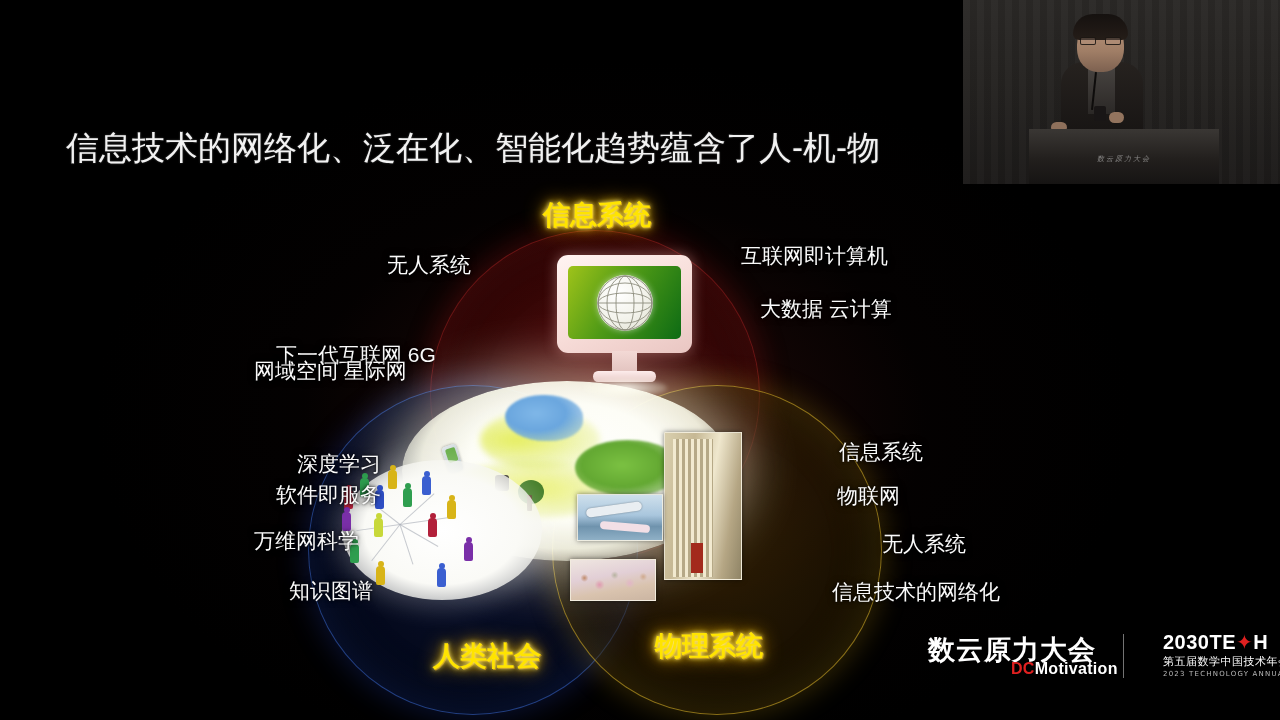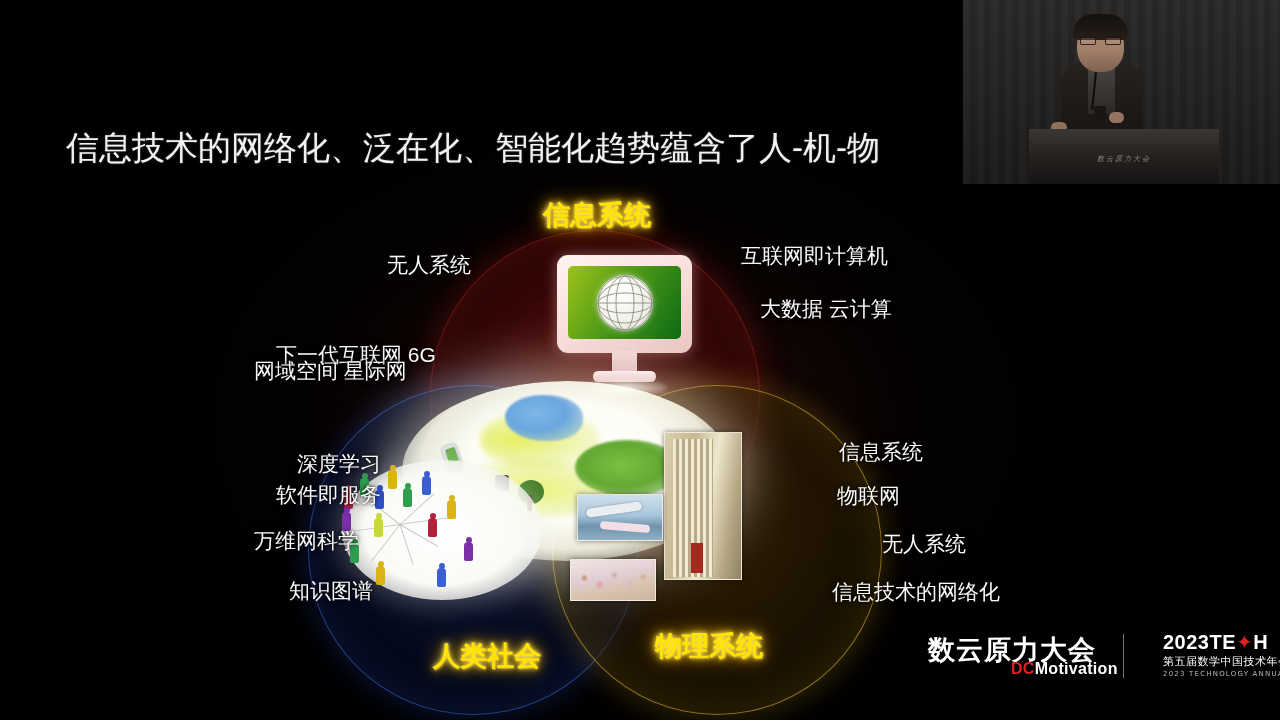--- a/index.html
+++ b/index.html
@@ -412,21 +412,21 @@
   <div id="logo">
     <div class="logo-cn">数云原力大会</div>
     <div class="logo-dc">
       <span class="dc">DC</span><span class="mot">Motivation</span>
     </div>
     <div class="logo-sep"></div>
   </div>
 
   <div id="logo2">
     <div class="l2-year">
-      <span>2023</span><span>TE</span><span class="spark">✦</span><span>H</span>
+      <span>2030</span><span>TE</span><span class="spark">✦</span><span>H</span>
     </div>
     <div class="l2-cn">第五届数学中国技术年会</div>
     <div class="l2-en">2023 TECHNOLOGY ANNUAL SUMMIT</div>
   </div>
 
   <div id="pip">
     <div class="pip-stage"></div>
     <div class="pip-body"></div>
     <div class="pip-shirt"></div>
     <div class="pip-head"></div>

